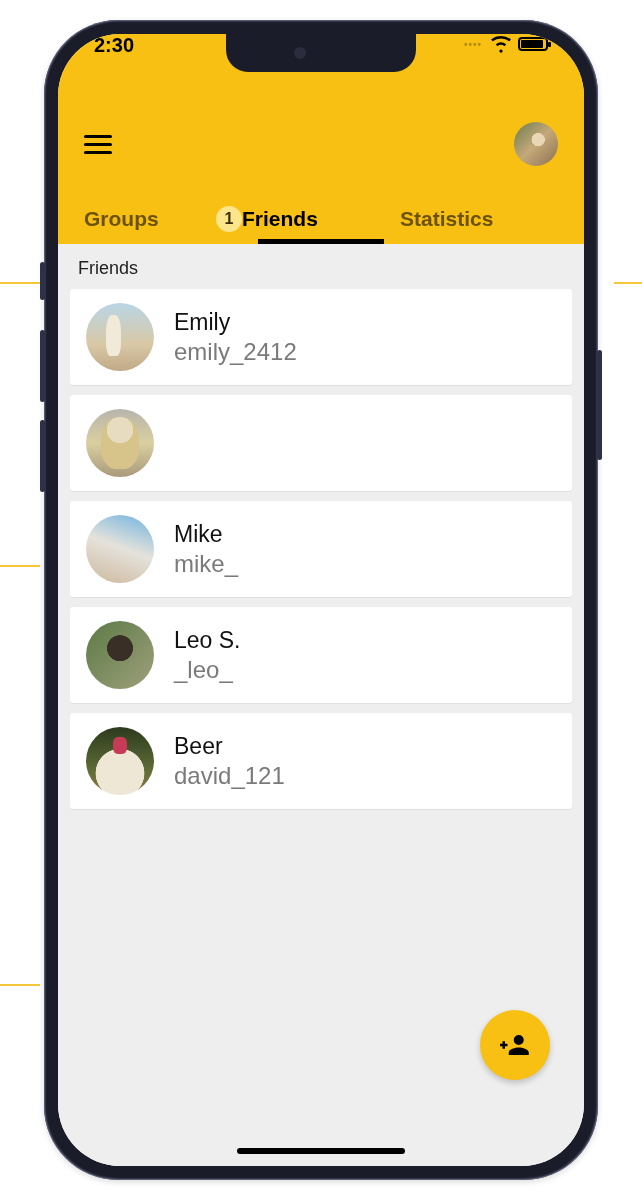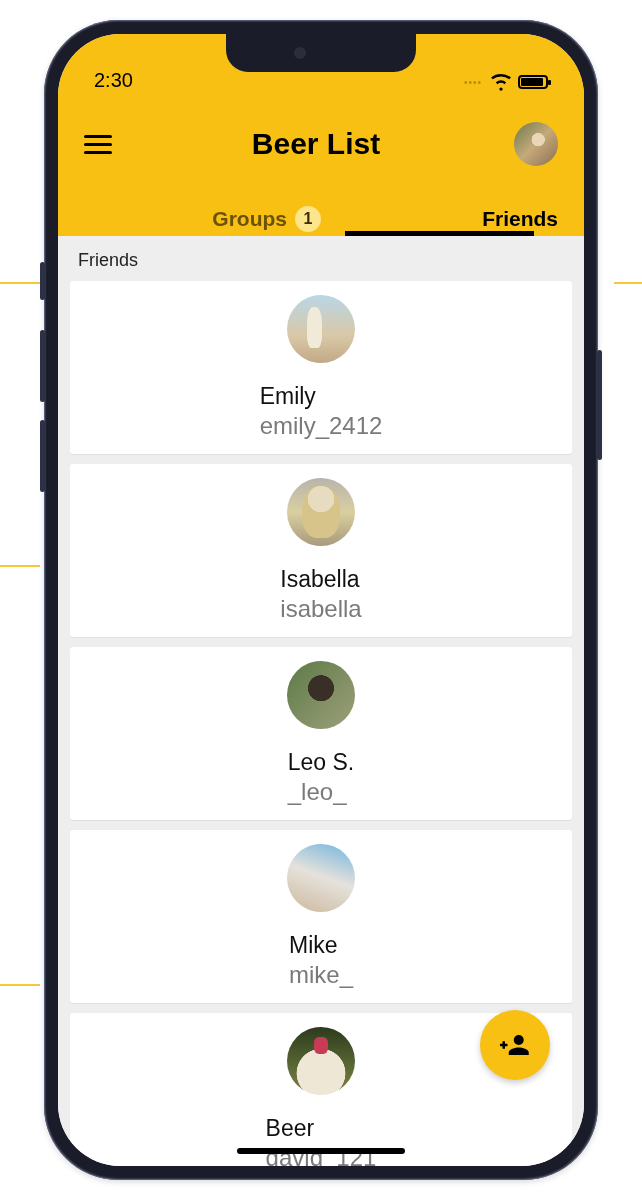--- a/index.html
+++ b/index.html
@@ -43,52 +43,52 @@
     z-index: 50;
     display: flex; align-items: center; justify-content: center;
   }
   .notch::after{
     content:""; width:12px; height:12px; background:#2b2d3d; border-radius:50%;
     position:absolute; left:68px; top:13px;
   }
 
   .status-bar {
     height: 58px; background: #f7c012;
-    display: flex; align-items: flex-end; justify-content: space-between;
-    padding: 0 36px; font-weight: 400; font-size: 20px; color: #000;
+    display: flex; align-items: flex-start; justify-content: space-between;
+    padding: 0 36px; font-weight: 700; font-size: 20px; color: #000;
   }
   .status-right { display:flex; align-items:center; gap:7px; }
   .dots { display:inline-block; color:#b48c0d; letter-spacing:1px; font-size:10px; margin-right:2px;}
   .wifi-icon { width:20px; height:20px; }
   .batt { width:30px; height:14px; border:2px solid #000; border-radius:4px; position:relative; }
   .batt::after{ content:""; position:absolute; right:-5px; top:3px; width:3px; height:5px; background:#000; border-radius:1px;}
   .batt .fill{ position:absolute; left:1px; top:1px; bottom:1px; right:3px; background:#000; border-radius:1px;}
 
   .header {
     background: #f7c012;
     padding: 24px 26px 0 26px;
   }
   .header-row { display:flex; align-items:center; justify-content:space-between; height:56px; }
   .menu-btn { width:34px; height:34px; display:flex; flex-direction:column; justify-content:center; gap:5px; cursor:pointer;}
   .menu-btn span{ height:3px; background:#000; border-radius:2px; width:28px;}
   .title { font-size:30px; font-weight:700; color:#000; }
   .avatar-sm { width:44px; height:44px; border-radius:50%; background:linear-gradient(135deg,#6b7a4e 0%,#c5a979 50%,#8a6f52 100%); position:relative; overflow:hidden;}
   .avatar-sm::after{content:""; position:absolute; inset:0; background:radial-gradient(circle at 55% 40%, #e8d6b5 0 18%, transparent 19%);}
 
   .tabs { display:flex; margin-top:20px; }
-  .tab { flex:1; text-align:center; padding:14px 0 4px; font-size:21px; font-weight:600; color:#6b5207; position:relative; cursor:pointer; display:flex; align-items:center; justify-content:flex-end; gap:8px;}
+  .tab { flex:1; text-align:center; padding:14px 0 12px; font-size:21px; font-weight:600; color:#6b5207; position:relative; cursor:pointer; display:flex; align-items:center; justify-content:space-between; gap:8px;}
   .tab.active { color:#000; }
   .tab.active::after{ content:""; position:absolute; left:10%; right:10%; bottom:0; height:5px; background:#000; }
   .badge { display:inline-flex; width:26px; height:26px; border-radius:50%; background:#fce58a; color:#3a2e06; font-size:16px; align-items:center; justify-content:center; font-weight:600;}
 
   .content { flex:1; overflow-y:auto; background:#eeeeee; }
   .section-label { font-size:18px; color:#222; padding:14px 20px 10px; }
 
   .list { padding:0 12px; }
-  .row { background:#fff; border-radius:3px; margin-bottom:10px; padding:14px 16px; display:flex; align-items:center; gap:20px; box-shadow:0 1px 0 rgba(0,0,0,.06);flex-direction:column;}
+  .row { background:#fff; border-radius:3px; margin-bottom:10px; padding:14px 16px; display:flex; align-items:center; gap:20px; box-shadow:0 1px 0 rgba(0,0,0,.06);}
   .row .av { width:68px; height:68px; border-radius:50%; flex:none;}
   .row .texts { display:flex; flex-direction:column; gap:2px; }
   .row .name { font-size:23px; color:#111; }
   .row .user { font-size:24px; color:#7a7a7a; }
 
   .av.emily   { background:linear-gradient(180deg,#b9d6e6 0%,#d9c8a7 60%,#c1a986 100%); position:relative;}
   .av.emily::after{content:""; position:absolute; left:30%; top:18%; width:22%; height:60%; background:#f2ead9; border-radius:40% 40% 30% 30%;}
   .av.isabella{ background:linear-gradient(180deg,#b8b4ac 0%,#d9cfa0 50%,#a99a7c 100%); position:relative;}
   .av.isabella::after{content:"";position:absolute;left:22%;top:12%;width:56%;height:76%;background:radial-gradient(circle at 50% 25%, #e8dcc0 0 30%, transparent 31%), linear-gradient(#d7c48a,#d7c48a);border-radius:46% 46% 40% 40%;}
   .av.leo     { background:radial-gradient(circle at 50% 40%, #3a2f26 0 24%, transparent 25%), linear-gradient(135deg,#5c7a46,#9ea07b); }
@@ -131,63 +131,61 @@
       </div>
     </div>
 
     <div class="header">
       <div class="header-row">
         <div class="menu-btn">
             <span></span>
             <span></span>
             <span></span>
           </div>
-        <div class="title">Beer List</div>
         <div class="avatar-sm"></div>
       </div>
       <div class="tabs">
         <div class="tab">
           <span>Groups</span>
           <span class="badge">1</span>
         </div>
         <div class="tab active">
           <span>Friends</span>
         </div>
+        <div class="tab">
+          <span>Statistics</span>
+        </div>
       </div>
     </div>
 
     <div class="content">
       <div class="section-label">Friends</div>
       <div class="list">
         <div class="row">
           <div class="av emily"></div>
           <div class="texts">
             <span class="name">Emily</span>
             <span class="user">emily_2412</span>
           </div>
         </div>
         <div class="row">
           <div class="av isabella"></div>
-          <div class="texts">
-            <span class="name">Isabella</span>
-            <span class="user">isabella</span>
+        </div>
+        <div class="row">
+          <div class="av mike"></div>
+          <div class="texts">
+            <span class="name">Mike</span>
+            <span class="user">mike_</span>
           </div>
         </div>
         <div class="row">
           <div class="av leo"></div>
           <div class="texts">
             <span class="name">Leo S.</span>
             <span class="user">_leo_</span>
-          </div>
-        </div>
-        <div class="row">
-          <div class="av mike"></div>
-          <div class="texts">
-            <span class="name">Mike</span>
-            <span class="user">mike_</span>
           </div>
         </div>
       </div>
 
       <div class="list">
         <div class="row">
           <div class="av david"></div>
           <div class="texts">
             <span class="name">Beer</span>
             <span class="user">david_121</span>

